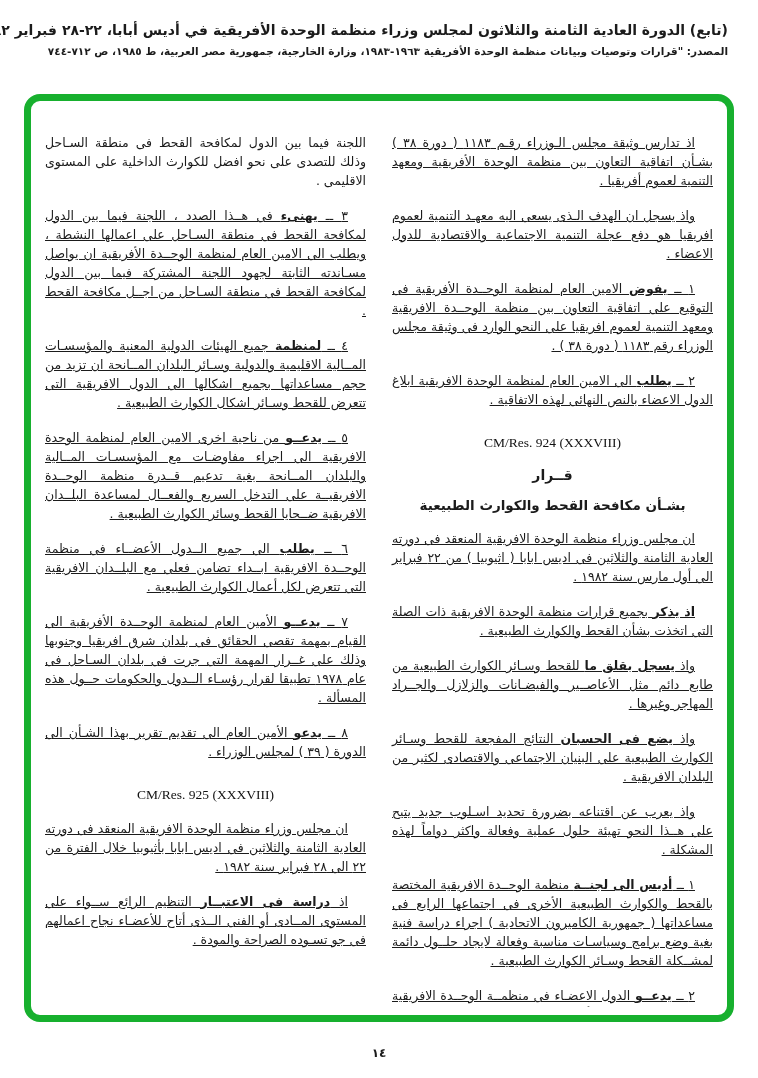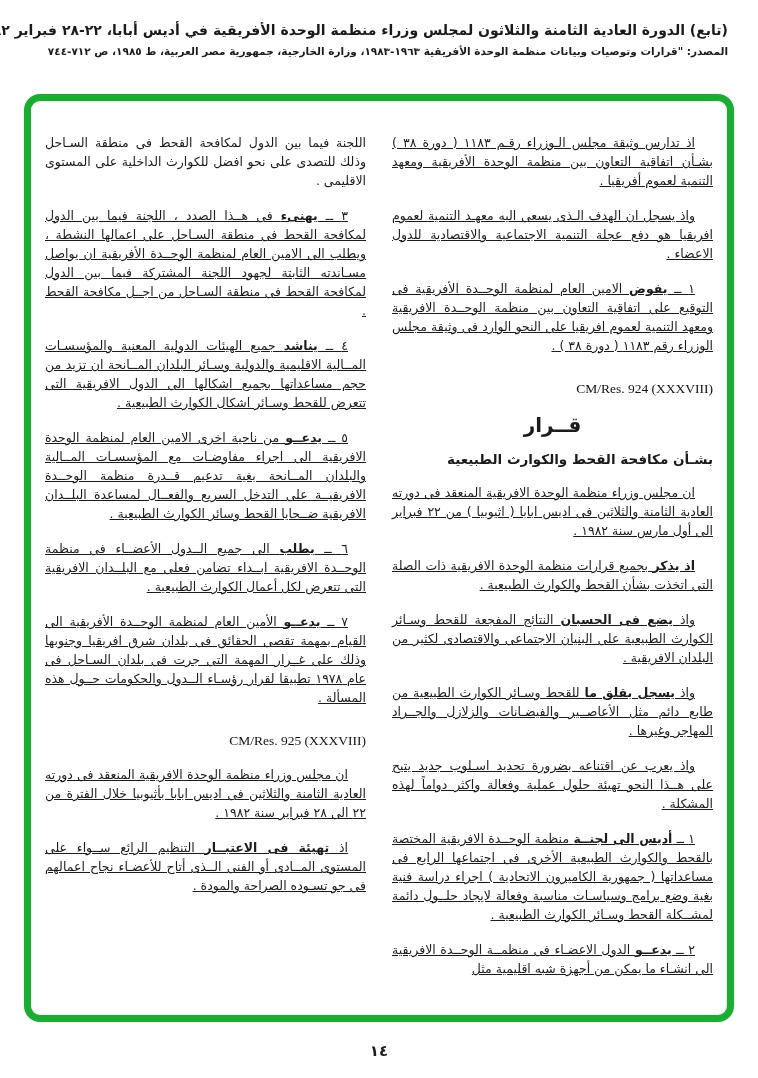--- a/index.html
+++ b/index.html
@@ -17,64 +17,66 @@
     box-sizing:border-box; border:7px solid #17b02e; border-radius:16px;
     background:#ffffff; padding:16px 14px 8px 14px;
   }
   .columns { display:flex; direction:rtl; gap:26px; height:100%; overflow:hidden; }
   .col { flex:1 1 0; direction:rtl; min-width:0; }
 
   .para { font-size:12.5px; line-height:1.52; text-align:justify; margin:16px 0 12px 0; }
   .indent { text-indent:18px;text-decoration:underline; }
   .b { font-weight:bold; }
   .res-code {
-    direction:ltr; text-align:right; unicode-bidi:embed;
+    direction:ltr; text-align:center; unicode-bidi:embed;
     font-family:"Liberation Serif", serif; font-size:13.5px;
     margin:26px 0 16px 0; color:#111;
   }
-  .sec-title { text-align:center; font-weight:bold; font-size:20px; margin:6px 0 14px 0; }
-  .sec-subtitle { font-weight:bold; font-size:13.5px; margin:9px 0 16px 0; }
+  .sec-title { text-align:center; font-weight:bold; font-size:14px; margin:6px 0 14px 0; }
+  .sec-subtitle { text-align:center; font-weight:bold; font-size:13.5px; margin:9px 0 16px 0; }
 
-  .page-number { position:absolute; left:0; right:0; bottom:18px; text-align:center; font-size:15px; font-weight:bold; }
+  .page-number { position:absolute; left:0; right:0; bottom:18px; text-align:center; font-size:12px; font-weight:bold; }
 </style>
 </head>
 <body>
 
 <div class="header">
   <div class="header-line1">(تابع) الدورة العادية الثامنة والثلاثون لمجلس وزراء منظمة الوحدة الأفريقية في أديس أبابا، ٢٢-٢٨ فبراير ١٩٨٢</div>
   <div class="header-line2">المصدر: "قرارات وتوصيات وبيانات منظمة الوحدة الأفريقية ١٩٦٣-١٩٨٣، وزارة الخارجية، جمهورية مصر العربية، ط ١٩٨٥، ص ٧١٢-٧٤٤</div>
 </div>
 
 <div class="doc-box">
   <div class="columns">
 
     <div class="col">
       <p class="para indent"><span>اذ تدارس وثيقة مجلس الـوزراء رقـم ١١٨٣ ( دورة ٣٨ ) بشـأن اتفاقية التعاون بين منظمة الوحدة الأفريقية ومعهد التنمية لعموم أفريقيا .</span><span class="b"></span><span></span></p>
       <p class="para indent"><span>واذ يسجل ان الهدف الـذى يسعى اليه معهـد التنمية لعموم افريقيا هو دفع عجلة التنمية الاجتماعية والاقتصادية للدول الاعضاء .</span><span class="b"></span><span></span></p>
       <p class="para indent"><span>١ ــ </span><span class="b">يفوض</span><span> الامين العام لمنظمة الوحــدة الأفريقية فى التوقيع على اتفاقية التعاون بين منظمة الوحــدة الافريقية ومعهد التنمية لعموم افريقيا على النحو الوارد فى وثيقة مجلس الوزراء رقم ١١٨٣ ( دورة ٣٨ ) .</span></p>
+      <p class="para indent"><span>٢ ــ </span><span class="b">يطلب</span><span> الى الامين العام لمنظمة الوحدة الافريقية ابلاغ الدول الاعضاء بالنص النهائى لهذه الاتفاقية .</span></p>
       <div class="res-code">CM/Res. 924 (XXXVIII)</div>
       <div class="sec-title">قــرار</div>
       <div class="sec-subtitle">بشـأن مكافحة القحط والكوارث الطبيعية</div>
       <p class="para indent"><span>ان مجلس وزراء منظمة الوحدة الافريقية المنعقد فى دورته العادية الثامنة والثلاثين فى اديس ابابا ( اثيوبيا ) من ٢٢ فبراير الى أول مارس سنة ١٩٨٢ .</span><span class="b"></span><span></span></p>
       <p class="para indent"><span></span><span class="b">اذ يذكر</span><span> بجميع قرارات منظمة الوحدة الافريقية ذات الصلة التى اتخذت بشأن القحط والكوارث الطبيعية .</span></p>
+      <p class="para indent"><span>واذ </span><span class="b">يسجل بقلق ما</span><span> للقحط وسـائر الكوارث الطبيعية من طابع دائم مثل الأعاصــير والفيضـانات والزلازل والجــراد المهاجر وغيرها .</span></p>
       <p class="para indent"><span>واذ </span><span class="b">يضع فى الحسبان</span><span> النتائج المفجعة للقحط وسـائر الكوارث الطبيعية على البنيان الاجتماعى والاقتصادى لكثير من البلدان الافريقية .</span></p>
-      <p class="para indent"><span>واذ </span><span class="b">يسجل بقلق ما</span><span> للقحط وسـائر الكوارث الطبيعية من طابع دائم مثل الأعاصــير والفيضـانات والزلازل والجــراد المهاجر وغيرها .</span></p>
       <p class="para indent"><span>واذ يعرب عن اقتناعه بضرورة تحديد اسـلوب جديد يتيح على هــذا النحو تهيئة حلول عملية وفعالة واكثر دواماً لهذه المشكلة .</span><span class="b"></span><span></span></p>
       <p class="para indent"><span>١ ــ </span><span class="b">أديس الى لجنــة</span><span> منظمة الوحــدة الافريقية المختصة بالقحط والكوارث الطبيعية الأخرى فى اجتماعها الرابع فى مساعداتها ( جمهورية الكاميرون الاتحادية ) اجراء دراسة فنية بغية وضع برامج وسياسـات مناسبة وفعالة لايجاد حلــول دائمة لمشــكلة القحط وسـائر الكوارث الطبيعية .</span></p>
       <p class="para indent"><span>٢ ــ </span><span class="b">يدعــو</span><span> الدول الاعضـاء فى منظمــة الوحــدة الافريقية الى انشـاء ما يمكن من أجهزة شبه اقليمية مثل</span></p>
     </div>
 
     <div class="col">
       <p class="para"><span>اللجنة فيما بين الدول لمكافحة القحط فى منطقة السـاحل وذلك للتصدى على نحو افضل للكوارث الداخلية على المستوى الاقليمى .</span><span class="b"></span><span></span></p>
       <p class="para indent"><span>٣ ــ </span><span class="b">يهنىء</span><span> فى هــذا الصدد ، اللجنة فيما بين الدول لمكافحة القحط فى منطقة السـاحل على اعمالها النشطة ، ويطلب الى الامين العام لمنظمة الوحــدة الأفريقية ان يواصل مسـاندته الثابتة لجهود اللجنة المشتركة فيما بين الدول لمكافحة القحط فى منطقة السـاحل من اجــل مكافحة القحط .</span></p>
-      <p class="para indent"><span>٤ ــ </span><span class="b">يناشد</span><span> جميع الهيئات الدولية المعنية والمؤسسـات المــالية الاقليمية والدولية وسـائر البلدان المــانحة ان تزيد من حجم مساعداتها بجميع اشكالها الى الدول الافريقية التى تتعرض للقحط وسـائر اشكال الكوارث الطبيعية .</span></p>
+      <p class="para indent"><span>٤ ــ </span><span class="b">لمنظمة</span><span> جميع الهيئات الدولية المعنية والمؤسسـات المــالية الاقليمية والدولية وسـائر البلدان المــانحة ان تزيد من حجم مساعداتها بجميع اشكالها الى الدول الافريقية التى تتعرض للقحط وسـائر اشكال الكوارث الطبيعية .</span></p>
       <p class="para indent"><span>٥ ــ </span><span class="b">يدعــو</span><span> من ناحية اخرى الامين العام لمنظمة الوحدة الافريقية الى اجراء مفاوضـات مع المؤسسـات المــالية والبلدان المــانحة بغية تدعيم قــدرة منظمة الوحــدة الافريقيــة على التدخل السريع والفعــال لمساعدة البلــدان الافريقية ضــحايا القحط وسائر الكوارث الطبيعية .</span></p>
       <p class="para indent"><span>٦ ــ </span><span class="b">يطلب</span><span> الى جميع الــدول الأعضــاء فى منظمة الوحــدة الافريقية ابــداء تضامن فعلى مع البلــدان الافريقية التى تتعرض لكل أعمال الكوارث الطبيعية .</span></p>
       <p class="para indent"><span>٧ ــ </span><span class="b">يدعــو</span><span> الأمين العام لمنظمة الوحــدة الأفريقية الى القيام بمهمة تقصى الحقائق فى بلدان شرق افريقيا وجنوبها وذلك على غــرار المهمة التى جرت فى بلدان السـاحل فى عام ١٩٧٨ تطبيقا لقرار رؤسـاء الــدول والحكومات حــول هذه المسألة .</span></p>
+      <p class="para indent"><span>٨ ــ </span><span class="b">يدعو</span><span> الأمين العام الى تقديم تقرير بهذا الشـأن الى الدورة ( ٣٩ ) لمجلس الوزراء .</span></p>
       <div class="res-code">CM/Res. 925 (XXXVIII)</div>
       <p class="para indent"><span>ان مجلس وزراء منظمة الوحدة الافريقية المنعقد فى دورته العادية الثامنة والثلاثين فى اديس ابابا بأثيوبيا خلال الفترة من ٢٢ الى ٢٨ فبراير سنة ١٩٨٢ .</span><span class="b"></span><span></span></p>
-      <p class="para indent"><span>اذ </span><span class="b">تهيئة فى الاعتبــار</span><span> التنظيم الرائع ســواء على المستوى المــادى أو الفنى الــذى أتاح للأعضـاء نجاح اعمالهم فى جو تسـوده الصراحة والمودة .</span></p>
+      <p class="para indent"><span>اذ </span><span class="b">دراسة فى الاعتبــار</span><span> التنظيم الرائع ســواء على المستوى المــادى أو الفنى الــذى أتاح للأعضـاء نجاح اعمالهم فى جو تسـوده الصراحة والمودة .</span></p>
     </div>
 
   </div>
 </div>
 
 <div class="page-number">١٤</div>
 
 </body></html>

